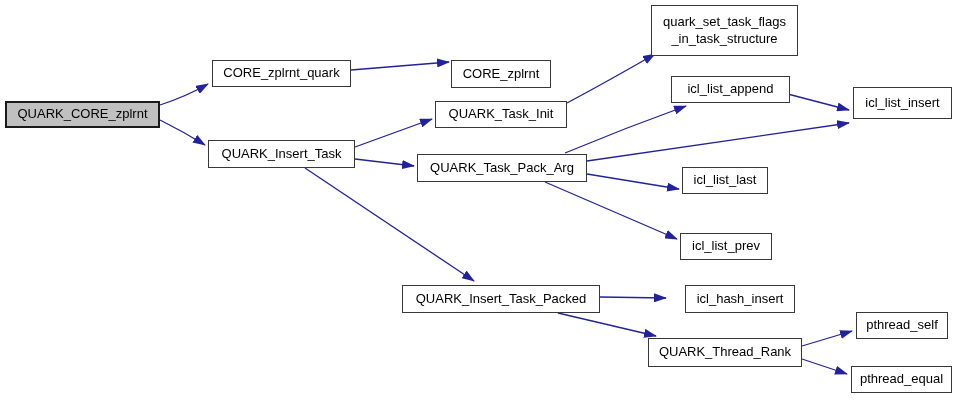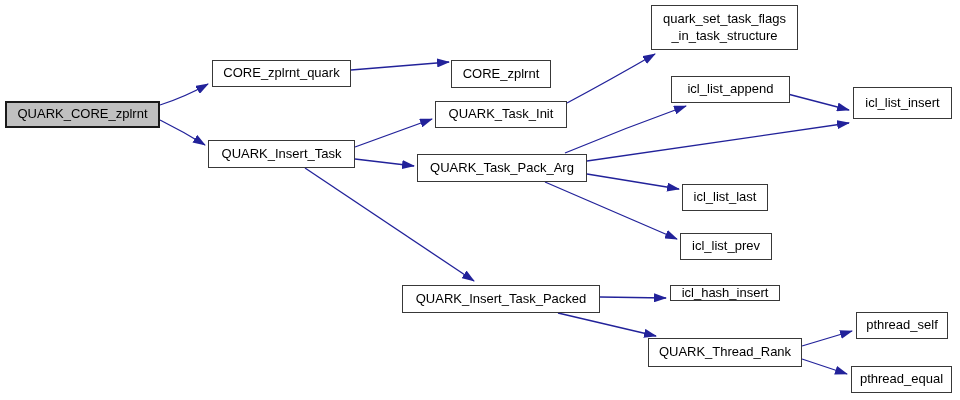--- a/index.html
+++ b/index.html
@@ -76,34 +76,34 @@
   <div class="node" style="left:212px;top:60px;width:139px;height:27px">CORE_zplrnt_quark</div>
 
   <div class="node" style="left:451px;top:60px;width:100px;height:28px">CORE_zplrnt</div>
 
   <div class="node" style="left:435px;top:101px;width:132px;height:27px">QUARK_Task_Init</div>
 
   <div class="node" style="left:208px;top:140px;width:147px;height:28px">QUARK_Insert_Task</div>
 
   <div class="node" style="left:417px;top:154px;width:170px;height:28px">QUARK_Task_Pack_Arg</div>
 
-  <div class="node" style="left:651px;top:5px;width:147px;height:45px">quark_set_task_flags
+  <div class="node" style="left:651px;top:5px;width:147px;height:51px">quark_set_task_flags
 _in_task_structure</div>
 
   <div class="node" style="left:671px;top:76px;width:119px;height:27px">icl_list_append</div>
 
   <div class="node" style="left:853px;top:87px;width:99px;height:32px">icl_list_insert</div>
 
-  <div class="node" style="left:682px;top:184px;width:86px;height:27px">icl_list_last</div>
+  <div class="node" style="left:682px;top:167px;width:86px;height:27px">icl_list_last</div>
 
   <div class="node" style="left:680px;top:233px;width:92px;height:27px">icl_list_prev</div>
 
   <div class="node" style="left:402px;top:285px;width:198px;height:28px">QUARK_Insert_Task_Packed</div>
 
-  <div class="node" style="left:670px;top:285px;width:110px;height:16px">icl_hash_insert</div>
+  <div class="node" style="left:685px;top:285px;width:110px;height:28px">icl_hash_insert</div>
 
   <div class="node" style="left:648px;top:338px;width:154px;height:29px">QUARK_Thread_Rank</div>
 
   <div class="node" style="left:856px;top:312px;width:92px;height:27px">pthread_self</div>
 
   <div class="node" style="left:851px;top:366px;width:101px;height:27px">pthread_equal</div>
 
 </div>
 
 </body></html>

